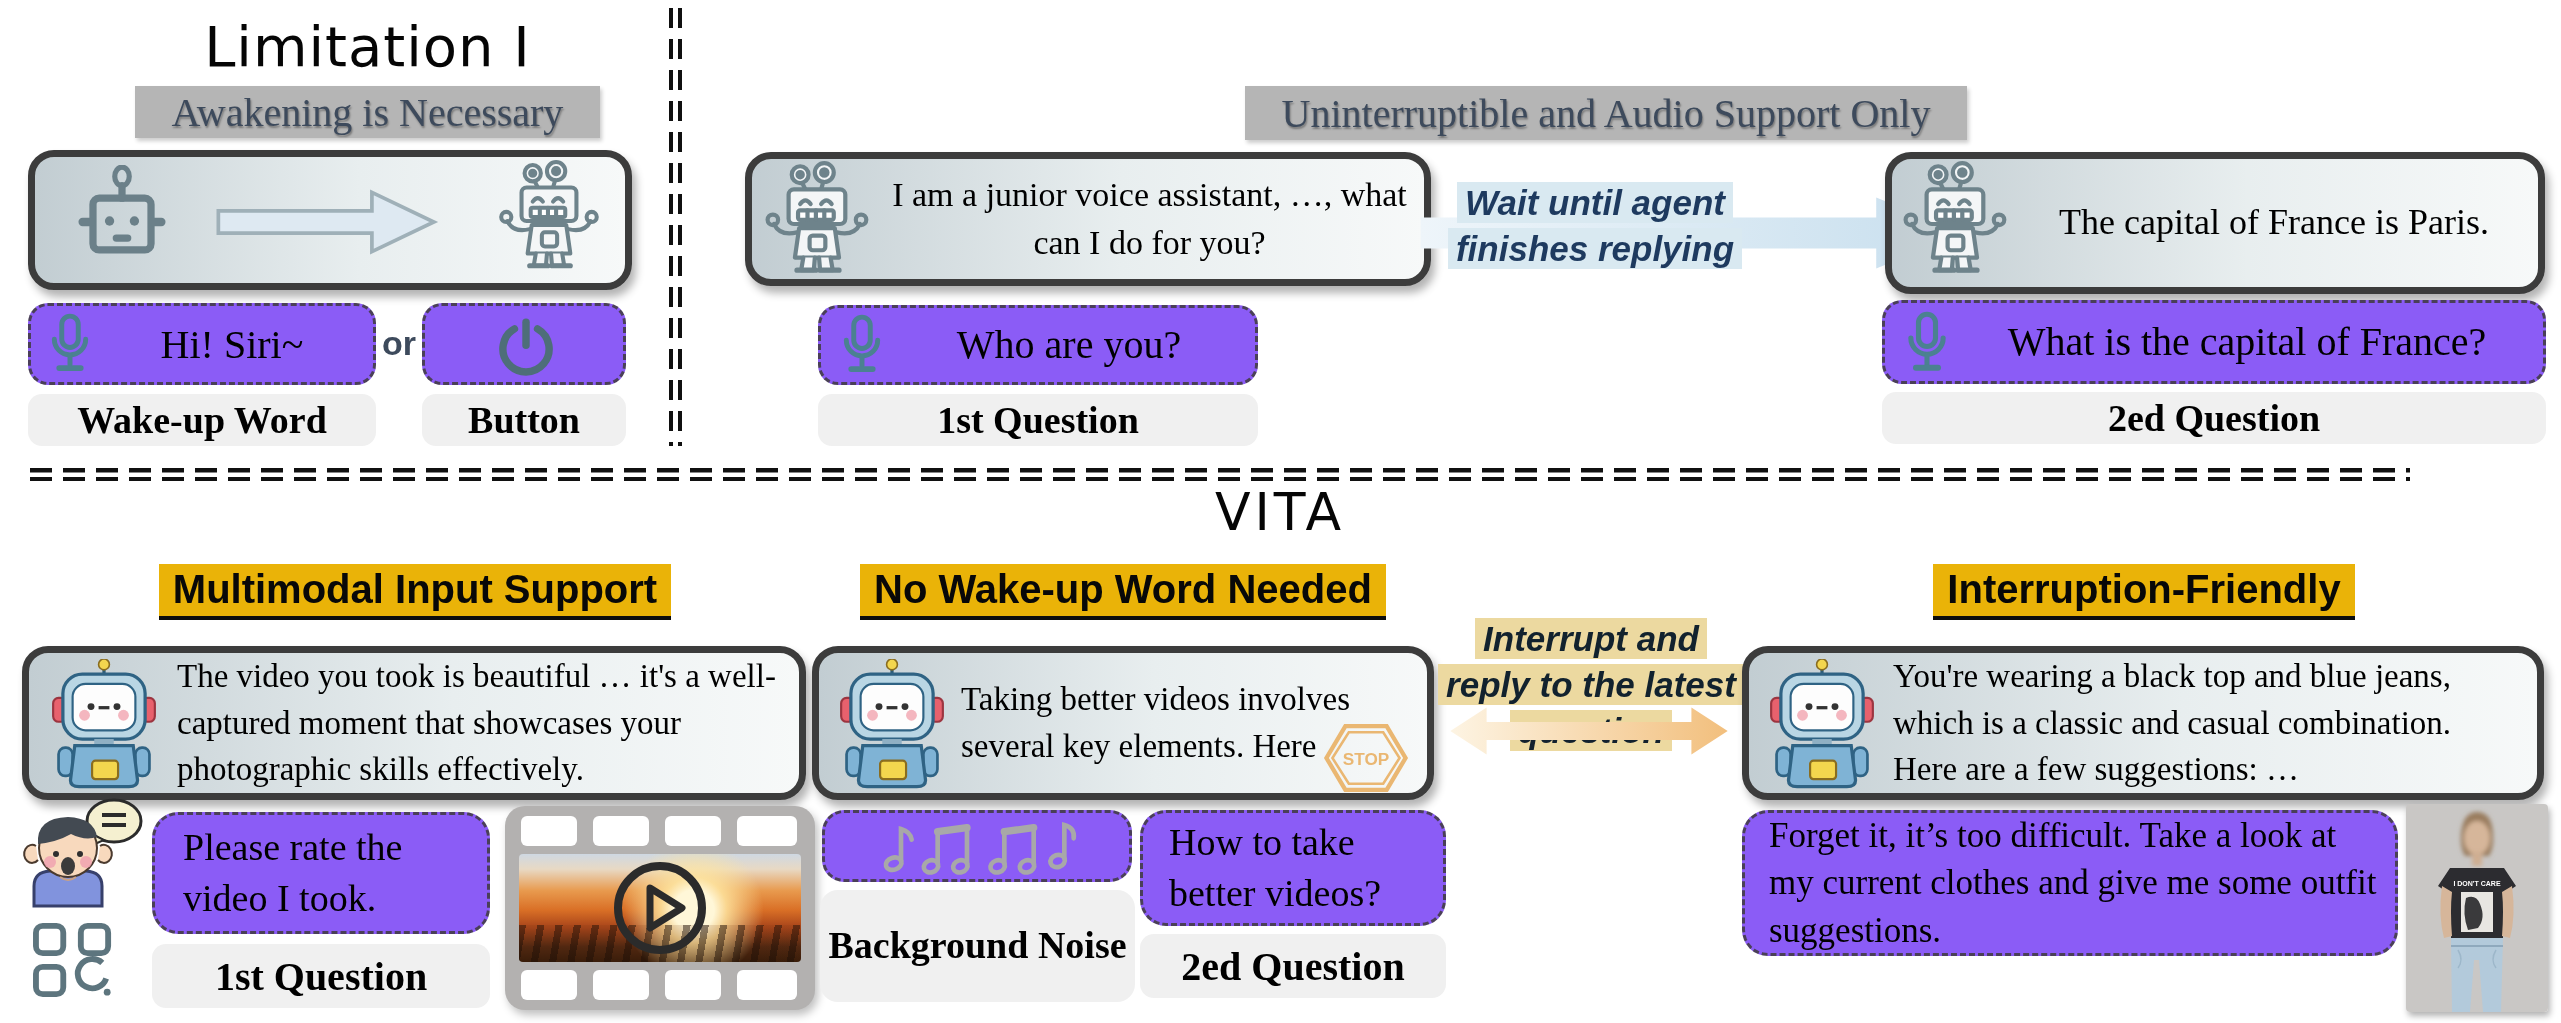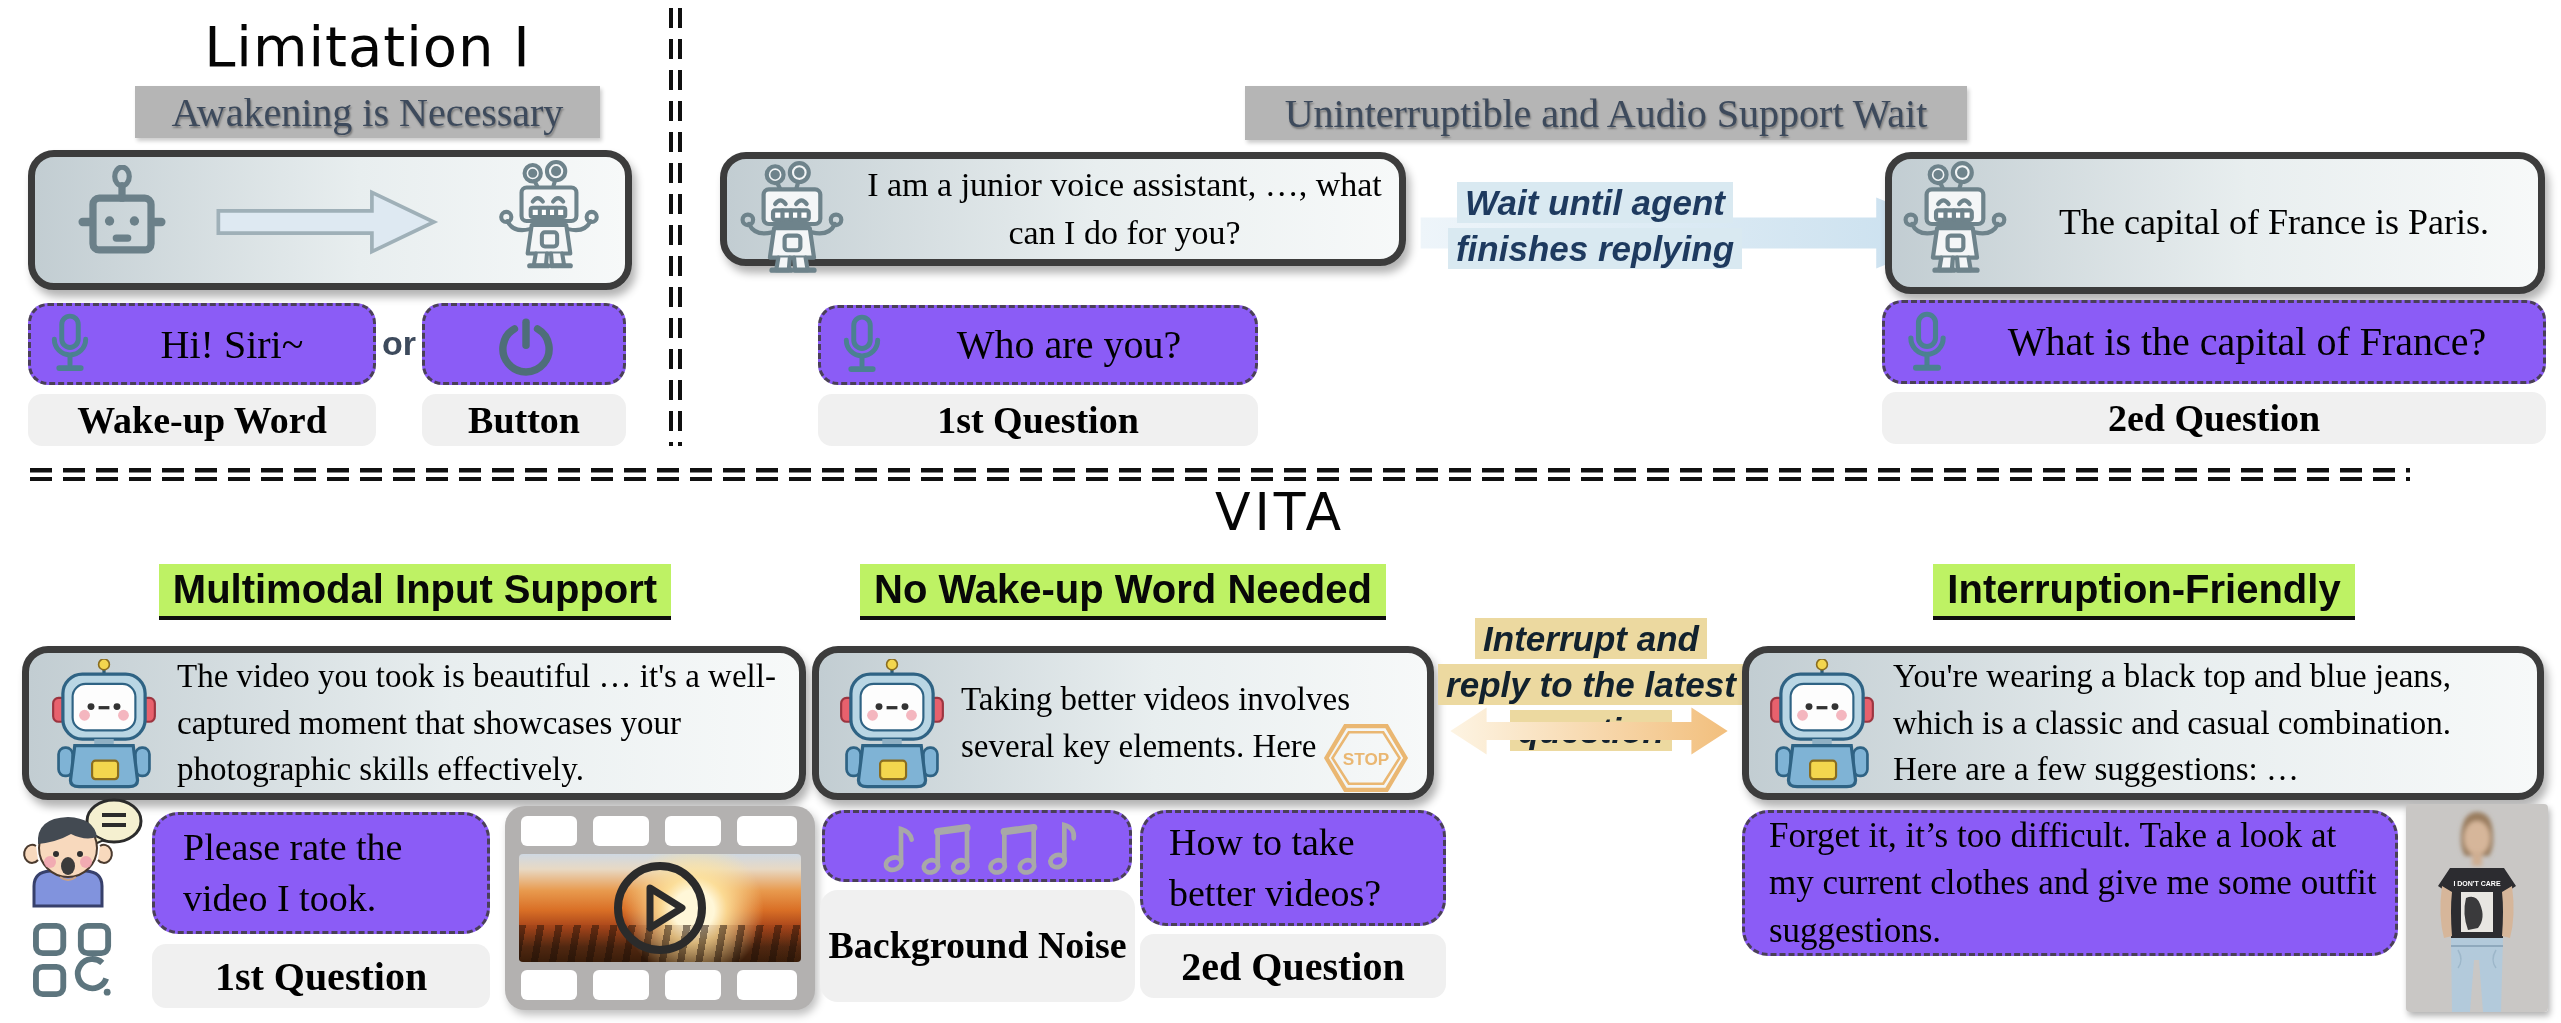--- a/index.html
+++ b/index.html
@@ -10,21 +10,21 @@
   
   .handfont{font-family:"DejaVu Sans", sans-serif;font-weight:500;letter-spacing:1px;}
   .title{font-size:56px;text-align:center;color:#050505;}
   .subtitle{background:#b5b5b5;color:#3d4a5c;font-size:40px;text-align:center;
             text-shadow:1px 2px 2px rgba(0,0,0,.35);display:flex;align-items:center;justify-content:center;
             box-shadow:2px 3px 4px rgba(0,0,0,.2);}
   .serif-text{font-family:"Liberation Serif", serif;}
   .label-pill{background:#f0f0f0;border-radius:14px;display:flex;align-items:center;justify-content:center;
               font-weight:700;font-size:38px;font-family:"Liberation Serif", serif;}
   .heading-wrap{text-align:center;}
-  .heading{display:inline-block;background:#bef264;border-bottom:4px solid #0d0d0d;
+  .heading{display:inline-block;background:#eab308;border-bottom:4px solid #0d0d0d;
            font-family:"Liberation Sans", sans-serif;font-weight:700;font-size:40px;
            padding:3px 14px 4px 14px;color:#080808;}
   .ann{font-family:"Liberation Sans", sans-serif;font-style:italic;font-weight:600;
        font-size:35px;line-height:1.32;text-align:center;}
   .hl-blue{background:#d9e9f1;color:#1e3a5f;padding:1px 8px;box-decoration-break:clone;-webkit-box-decoration-break:clone;}
   .hl-tan{background:#ecd9a0;color:#12222e;padding:1px 8px;box-decoration-break:clone;-webkit-box-decoration-break:clone;}
 
   
   .bot-box{border:7px solid #3c3c3c;border-radius:26px;
            background:linear-gradient(90deg,#c2cdd2 0%,#e8eeef 55%,#f7f9f9 100%);
@@ -221,23 +221,23 @@
   <div class="abs dash-box" style="left:422px;top:303px;width:204px;height:82px;">
     <svg class="abs" style="left:68px;top:8px;width:66px;height:66px;">
         <use href="#powerIcon"></use>
       </svg>
   </div>
   <div class="abs label-pill" style="left:28px;top:394px;width:348px;height:52px;">Wake-up Word</div>
   <div class="abs label-pill" style="left:422px;top:394px;width:204px;height:52px;">Button</div>
 
   <div class="abs vdivider" style="left:669px;top:8px;height:438px;"></div>
 
-  <div class="abs subtitle" style="left:1245px;top:86px;width:722px;height:54px;">Uninterruptible and Audio Support Wait</div>
-
-  <div class="abs bot-box" style="left:720px;top:152px;width:686px;height:114px;">
+  <div class="abs subtitle" style="left:1245px;top:86px;width:722px;height:54px;">Uninterruptible and Audio Support Only</div>
+
+  <div class="abs bot-box" style="left:745px;top:152px;width:686px;height:134px;">
     <svg class="abs" style="left:10px;top:2px;width:112px;height:126px;">
         <use href="#sketchRobot"></use>
       </svg>
     <div class="abs bubble-text serif-text" style="left:135px;right:12px;top:0;bottom:0;text-align:center;justify-content:center;font-size:34px;">I am a junior voice assistant, …, what can I do for you?</div>
   </div>
 
   <svg class="abs" style="left:1398px;top:192px;width:592px;height:82px;" viewBox="0 0 600 90">
     <polygon points="0,28 500,28 500,6 596,45 500,84 500,62 0,62" fill="url(#gradWait)"></polygon>
   </svg>
   <div class="abs ann" style="left:1430px;top:180px;width:330px;">

